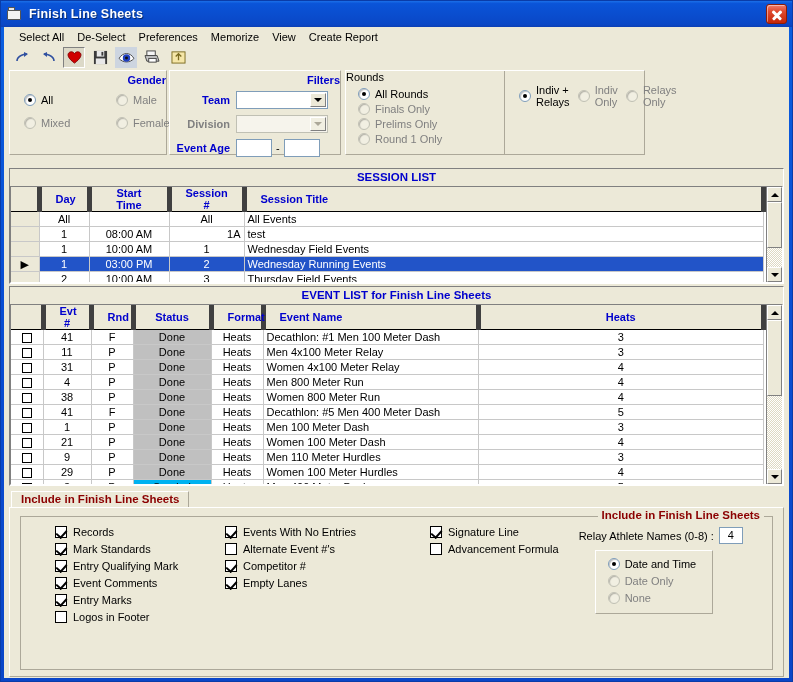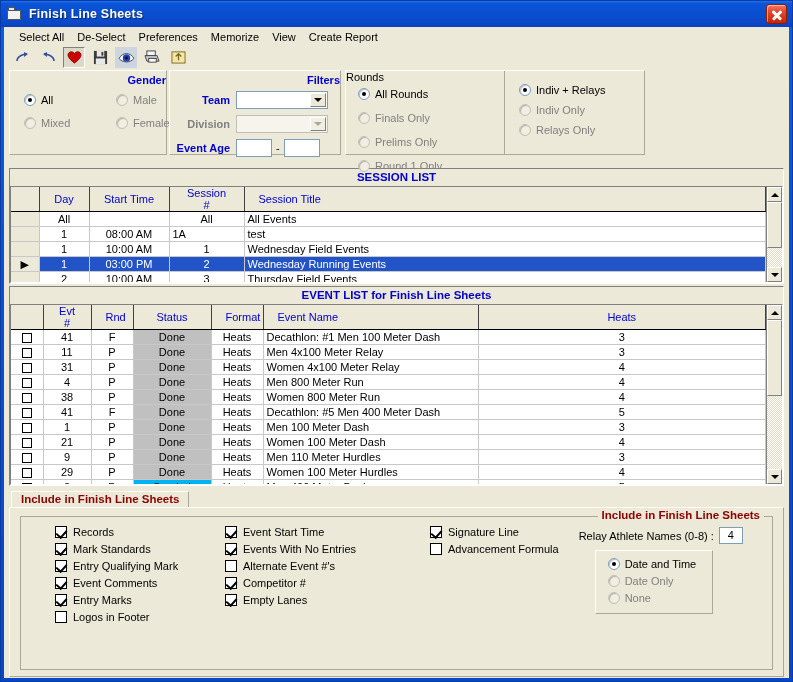--- a/index.html
+++ b/index.html
@@ -81,22 +81,22 @@
     background:#fff; border:1px solid #7f9db9;
     box-shadow: inset 1px 1px 1px rgba(0,0,0,.25);
     margin-right:5px; position:relative; flex:0 0 12px;
   }
   .rad.on .dot::after{ content:""; position:absolute; left:3px; top:3px; width:4px; height:4px;
     border-radius:50%; background:#000;}
   .rad.dim { color:#808080; }
   .rad.dim .dot{ background:#f1efe2; border-color:#c0c0b4;}
 
   .gender-grid { display:grid; grid-template-columns:92px 1fr; row-gap:11px; padding:8px 0 0 14px;}
-  .rounds-list { padding:5px 0 0 12px; display:flex; flex-direction:column; gap:12px;}
-  .kind-list { padding:13px 0 0 14px; display:flex; flex-direction:column; gap:8px;}
+  .rounds-list { padding:5px 0 0 12px; display:flex; flex-direction:column; gap:3px;}
+  .kind-list { padding:13px 0 0 14px; display:flex; flex-direction:row; gap:8px;}
 
   .flt-grid{ display:grid; grid-template-columns:62px auto; row-gap:6px; padding:5px 0 0 4px; align-items:center;}
   .flt-lab{ text-align:right; font-weight:bold; color:#0000cd; font-size:11px; padding-right:6px;}
   .flt-lab.dim{ color:#808080;}
   .combo { width:92px; height:18px; background:#fff; border:1px solid #7f9db9;
      display:flex; align-items:center; position:relative;}
   .combo .arrowbtn{ position:absolute; right:1px; top:1px; width:16px; height:14px;
      background:#ece9d8; border:1px solid #fff; border-right-color:#808080; border-bottom-color:#808080;
      display:flex; align-items:center; justify-content:center;}
   .combo.dim{ background:#f6f4ec; border-color:#c0c0b4;}
@@ -109,22 +109,22 @@
 
   
   .listpanel { margin:2px 4px 0 4px; border:1px solid #808080; border-right-color:#fff;
      border-bottom-color:#fff; background:#ece9d8; }
   .listcap { text-align:center; color:#0000cd; font-weight:bold; font-size:11.5px;
      padding:2px 0 3px 0; background:#ece9d8;}
   .grid-outer { border:1px solid #808080; border-right-color:#fff; border-bottom-color:#fff;
      background:#fff; display:flex; }
   .grid-body { flex:1; overflow:hidden;}
   table.g { border-collapse:collapse; width:100%; table-layout:fixed; font-size:11px;}
-  table.g th { background:#ece9d8; color:#0000cd; font-weight:normal; font-size:11px;
-     height:15px; border-right:1px solid #404040; border-bottom:1px solid #000;
+  table.g th { background:#ece9d8; color:#0000cd; font-weight:bold; font-size:11px;
+     height:15px; border-right:5px solid #404040; border-bottom:1px solid #000;
      padding:0 14px; text-align:center; }
   table.g td { height:15px; border-right:1px solid #c8c8c8; border-bottom:1px solid #c8c8c8;
      padding:0 3px; background:#fff; color:#000; white-space:nowrap; overflow:hidden;}
   table.g th.lft, table.g td.lft{ text-align:left;}
   .selrow td { background:#2254c8 !important; color:#fff !important;}
   .rowmark { background:#ece9d8 !important; text-align:center; }
   .status-done{ background:#c0c0c0 !important; text-align:center;}
   .status-seeded{ background:#00b2f0 !important; text-align:center;}
   .ckcell{ background:#fff !important; text-align:center; }
   .cbx { width:10px;height:10px;display:inline-block;background:#fff;border:1px solid #000;
@@ -363,21 +363,21 @@
               <td class="rowmark"></td>
               <td style="text-align:center">All</td>
               <td style="text-align:center"></td>
               <td style="text-align:center">All</td>
               <td class="lft">All Events</td>
             </tr>
             <tr>
               <td class="rowmark"></td>
               <td style="text-align:center">1</td>
               <td style="text-align:center">08:00 AM</td>
-              <td style="text-align:left">1A</td>
+              <td style="text-align:right">1A</td>
               <td class="lft">test</td>
             </tr>
             <tr>
               <td class="rowmark"></td>
               <td style="text-align:center">1</td>
               <td style="text-align:center">10:00 AM</td>
               <td style="text-align:center">1</td>
               <td class="lft">Wednesday Field Events</td>
             </tr>
             <tr class="selrow">
@@ -581,24 +581,20 @@
                 <span>Entry Marks</span>
               </div>
               <div class="chk">
                 <span class="box"></span>
                 <span>Logos in Footer</span>
               </div>
             </div>
           <div class="opt-col col2" id="inc-col2">
               <div class="chk on">
                 <span class="box"></span>
-                <span>Event Start Time</span>
-              </div>
-              <div class="chk on">
-                <span class="box"></span>
                 <span>Events With No Entries</span>
               </div>
               <div class="chk">
                 <span class="box"></span>
                 <span>Alternate Event #'s</span>
               </div>
               <div class="chk on">
                 <span class="box"></span>
                 <span>Competitor #</span>
               </div>

